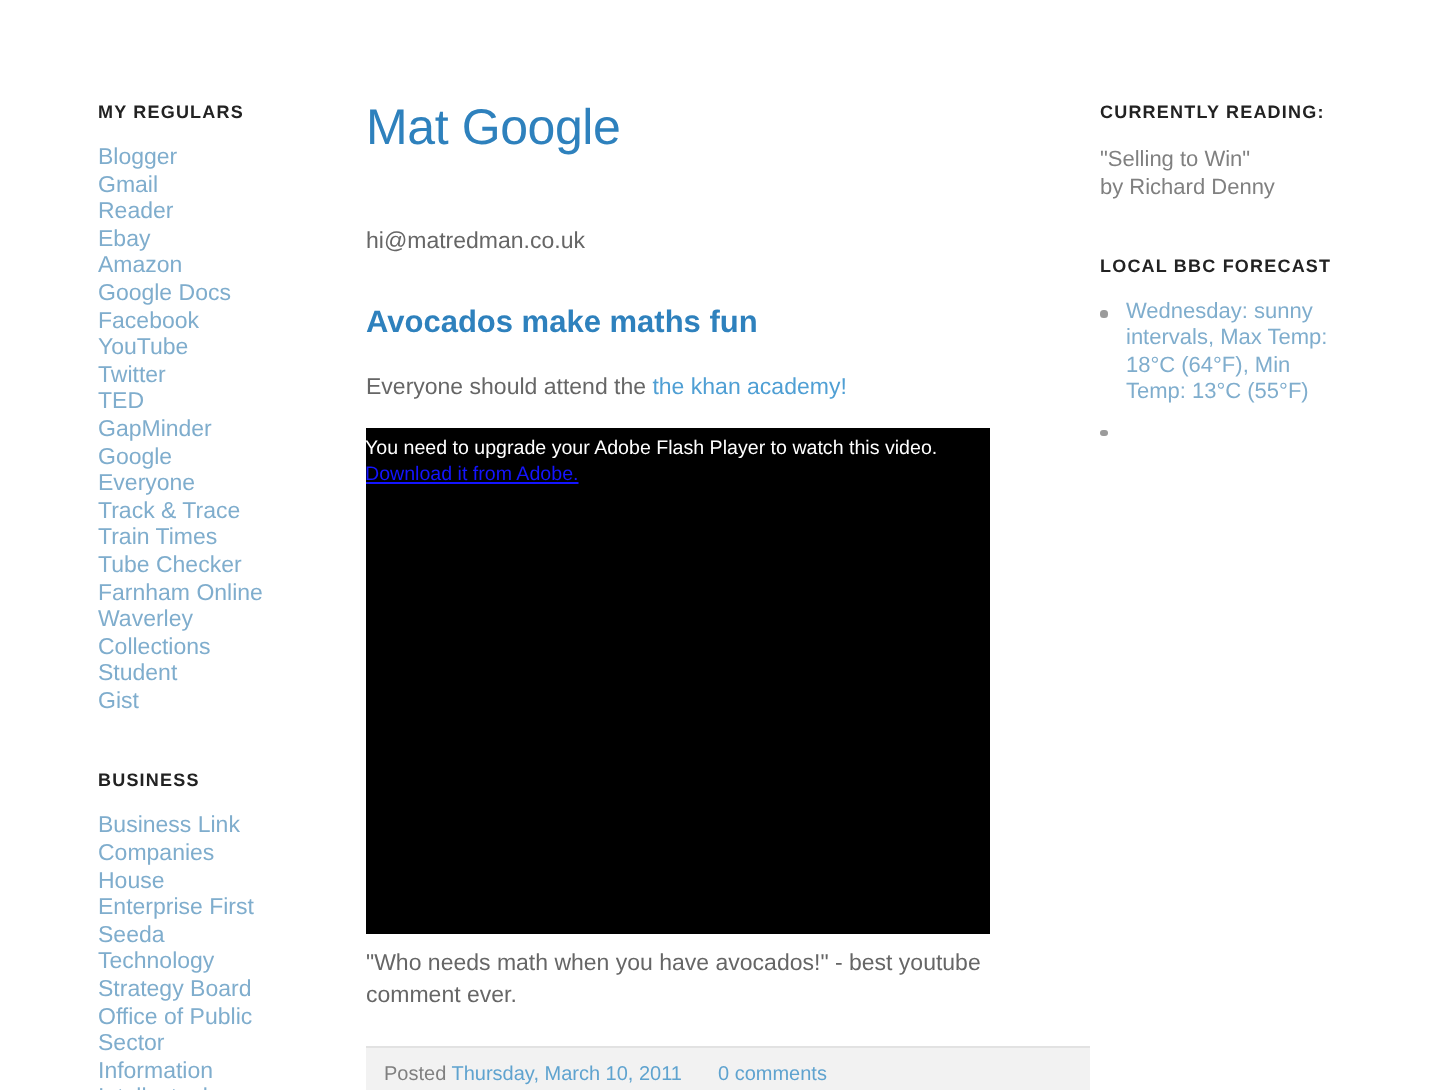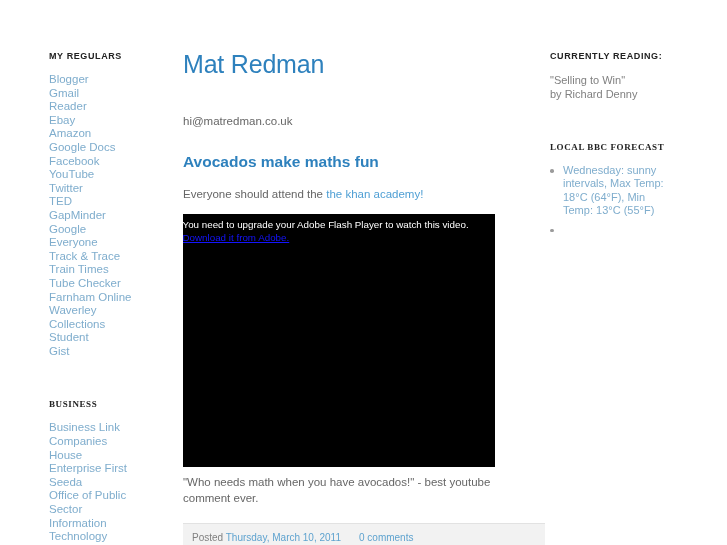--- a/index.html
+++ b/index.html
@@ -42,22 +42,21 @@
     font-size: 9px;
     font-weight: bold;
     color: #222222;
     letter-spacing: 0.6px;
     margin: 0 0 11px 0;
     text-transform: uppercase;
     line-height: 12px;
   }
 
   .side-heading.second {
-    margin-top: 40px;
-    font-family: Liberation Serif, serif;
+    margin-top: 26px;
   }
 
   .link-list {
     list-style: none;
     margin: 0;
     padding: 0;
   }
   .link-list li {
     margin: 0;
     padding: 0;
@@ -278,34 +277,34 @@
         <li>
             <a href="#">Companies House</a>
           </li>
         <li>
             <a href="#">Enterprise First</a>
           </li>
         <li>
             <a href="#">Seeda</a>
           </li>
         <li>
+            <a href="#">Technology Strategy Board</a>
+          </li>
+        <li>
             <a href="#">Office of Public Sector Information</a>
-          </li>
-        <li>
-            <a href="#">Technology Strategy Board</a>
           </li>
         <li>
             <a href="#">Intellectual Property Office</a>
           </li>
 
       </ul>
     </aside>
 
     <main class="main">
-      <h1 class="blog-title">Mat Redman</h1>
+      <h1 class="blog-title">Mat Google</h1>
 
       <p class="blog-email">hi@matredman.co.uk</p>
 
       <h2 class="post-title">Avocados make maths fun</h2>
 
       <p class="post-intro"><span>Everyone should attend the </span><a href="#">the khan academy</a><span class="inline-bang">!</span></p>
 
       <div class="video-box">
         <div class="video-msg">
           <span>You need to upgrade your Adobe Flash Player to watch this video.</span><br>

